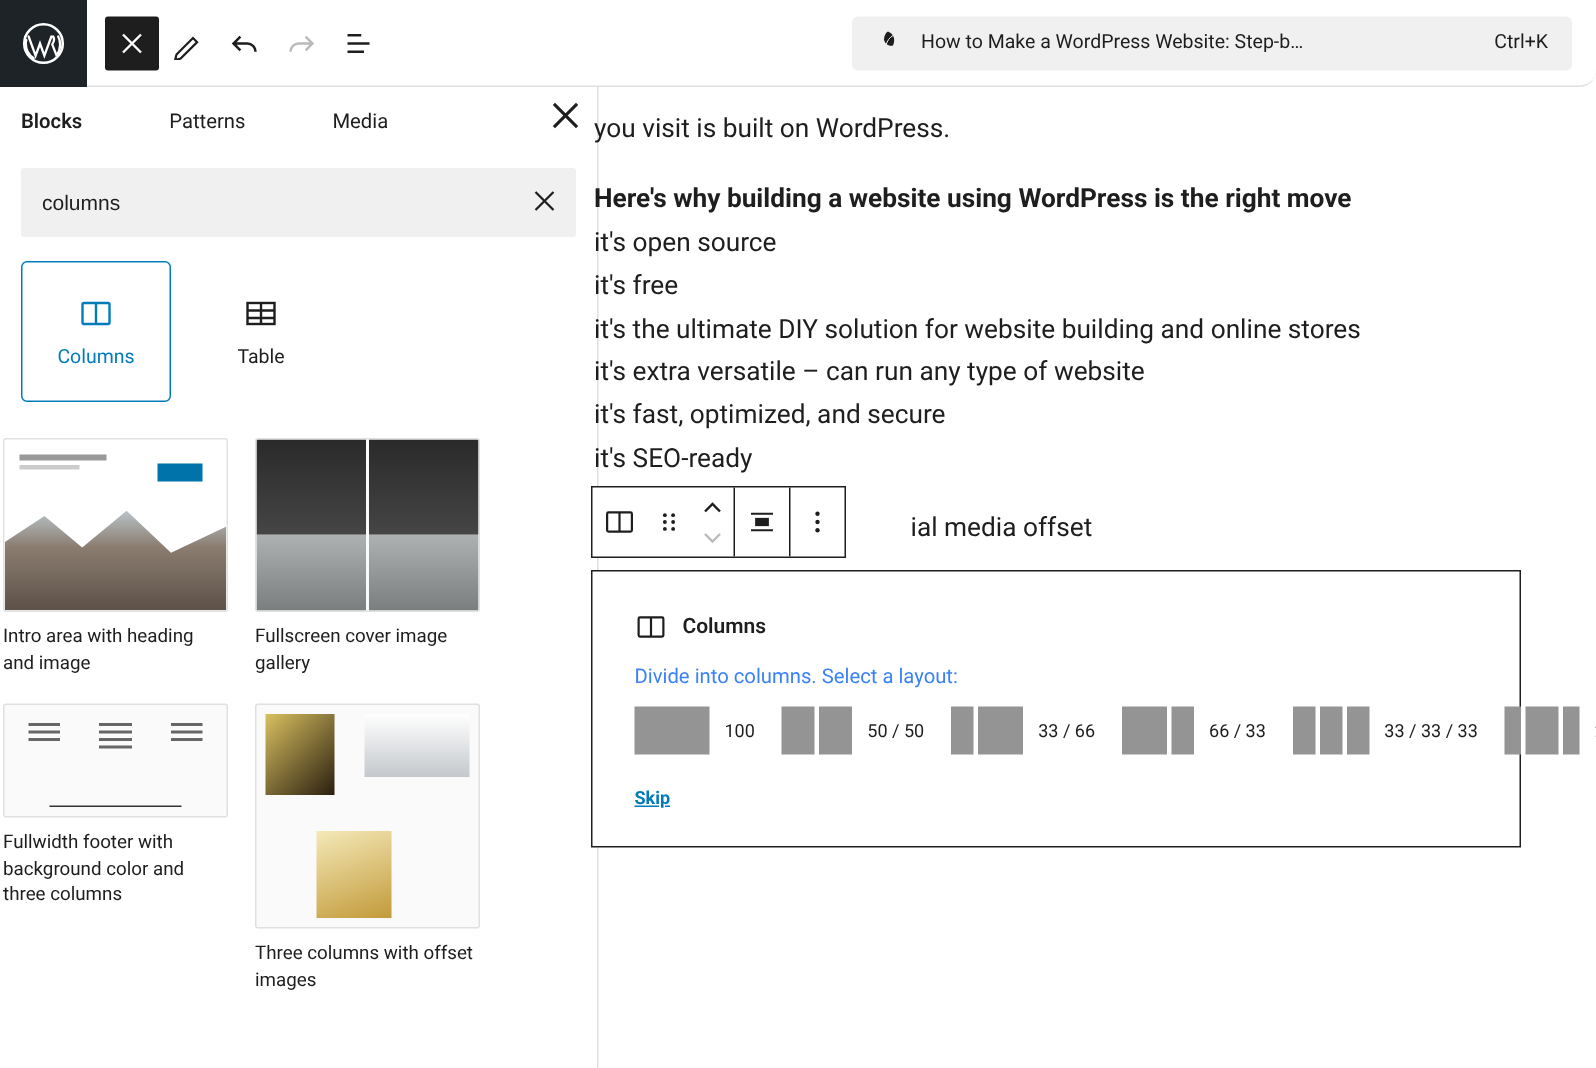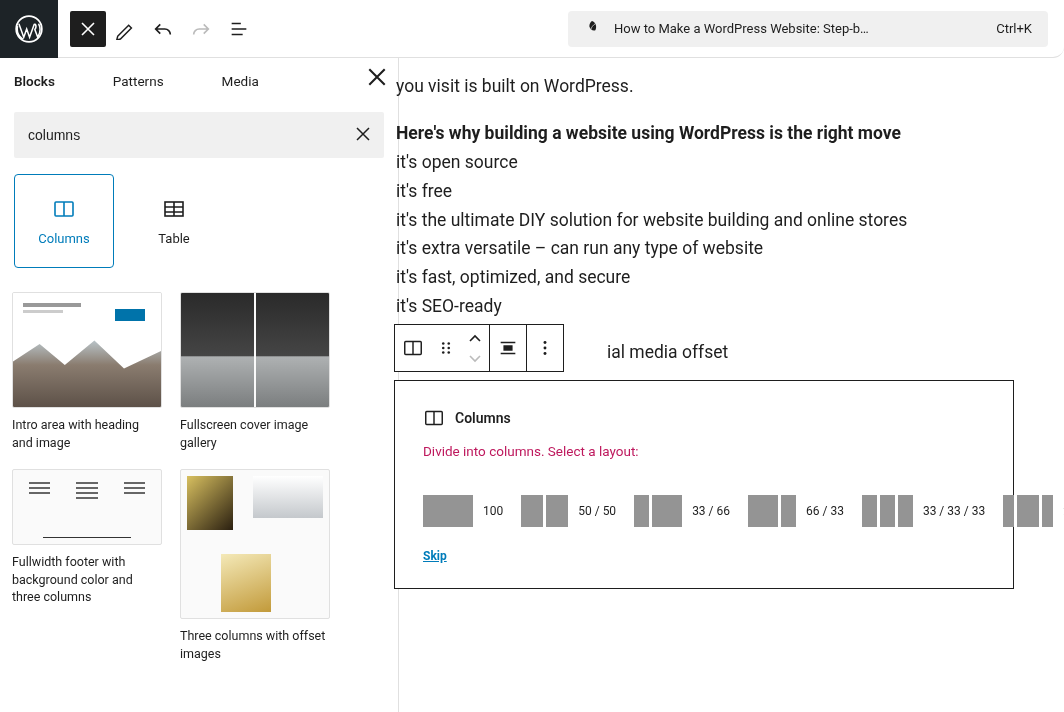--- a/index.html
+++ b/index.html
@@ -26,21 +26,21 @@
   .tabs .tab { font-size:13.5px; cursor:pointer; padding:12px 2px; }
   .tabs .tab.active { font-weight:600; }
   .tabs .close-panel { position:absolute; right:12px; top:10px; cursor:pointer; }
   .search { margin:8px 14px 16px; height:46px; background:#f0f0f0; border-radius:2px; display:flex; align-items:center; padding:0 14px; }
   .search input { flex:1; border:none; background:transparent; outline:none; font-size:14px; color:#1e1e1e; }
   .search .clear { cursor:pointer; }
   .block-grid { display:flex; gap:10px; padding:0 14px 20px; }
   .block-item { width:100px; height:94px; border-radius:4px; display:flex; flex-direction:column; align-items:center; justify-content:center; gap:10px; cursor:pointer; font-size:13px; }
   .block-item.selected { border:1px solid #007cba; color:#007cba; }
   .block-item svg { width:24px; height:24px; }
-  .pattern-grid { display:flex; flex-wrap:wrap; padding:4px 12px 30px; gap:18px; }
+  .pattern-grid { display:flex; flex-wrap:wrap; padding:4px 2px 30px; gap:18px; }
   .pattern { width:150px; }
   .pattern .thumb { width:150px; border:1px solid #e0e0e0; border-radius:2px; background:#fafafa; overflow:hidden; }
   .pattern .caption { font-size:12.5px; color:#1e1e1e; margin-top:8px; line-height:1.4; }
 
   
   .canvas { position:absolute; top:58px; left:352px; right:0; bottom:0; padding:14px 44px 30px; overflow:hidden; }
   .para { font-size:17.5px; line-height:1.65; color:#1e1e1e; margin-bottom:0; }
   .bold-para { font-weight:700; margin-top:18px; }
   .list { margin-top:0; }
   .list p { font-size:17.5px; line-height:1.65; }
@@ -51,21 +51,21 @@
   .blk-toolbar .grp:last-child { border-right:none; }
   .blk-toolbar .btn { width:36px; height:46px; display:flex; align-items:center; justify-content:center; cursor:pointer; }
   .blk-toolbar .btn svg { width:22px;height:22px; }
   .mover { display:flex; flex-direction:column; width:28px; height:46px; justify-content:center; align-items:center; }
   .mover svg { width:14px; height:10px; }
 
   
   .placeholder { position:absolute; top:322px; left:42px; width:620px; border:1px solid #1e1e1e; background:#fff; padding:26px 28px 24px; }
   .ph-head { display:flex; align-items:center; gap:10px; font-weight:600; font-size:14px; margin-bottom:14px; }
   .ph-head svg { width:22px; height:22px; }
-  .ph-instr { font-size:13.5px; color:#be185d; margin-bottom:36px; }
+  .ph-instr { font-size:13.5px; color:#3b82f6; margin-bottom:12px; }
   .layouts { display:flex; gap:18px; margin-bottom:18px; }
   .layout { display:flex; flex-direction:row; align-items:center; gap:10px; cursor:pointer; }
   .layout .boxes { display:flex; gap:3px; height:32px; }
   .layout .b { background:#949494; height:32px; }
   .layout .lbl { font-size:12px; color:#1e1e1e; white-space:nowrap; }
   .skip { color:#007cba; text-decoration:underline; font-size:12px; cursor:pointer;font-weight:bold; }
 
   
   .thumb-intro { height:116px; position:relative; }
   .thumb-intro .sky { position:absolute; inset:0; background:#fff; }

